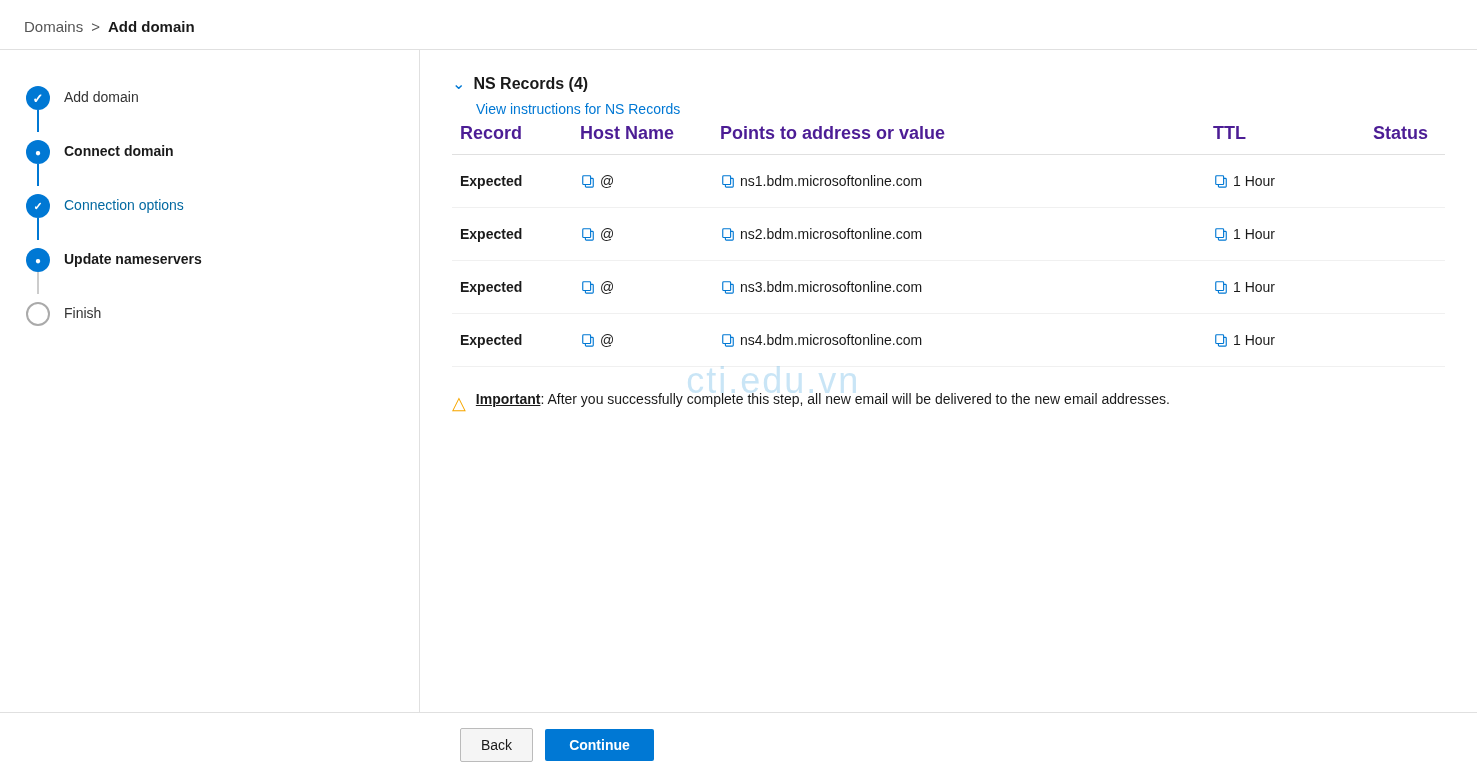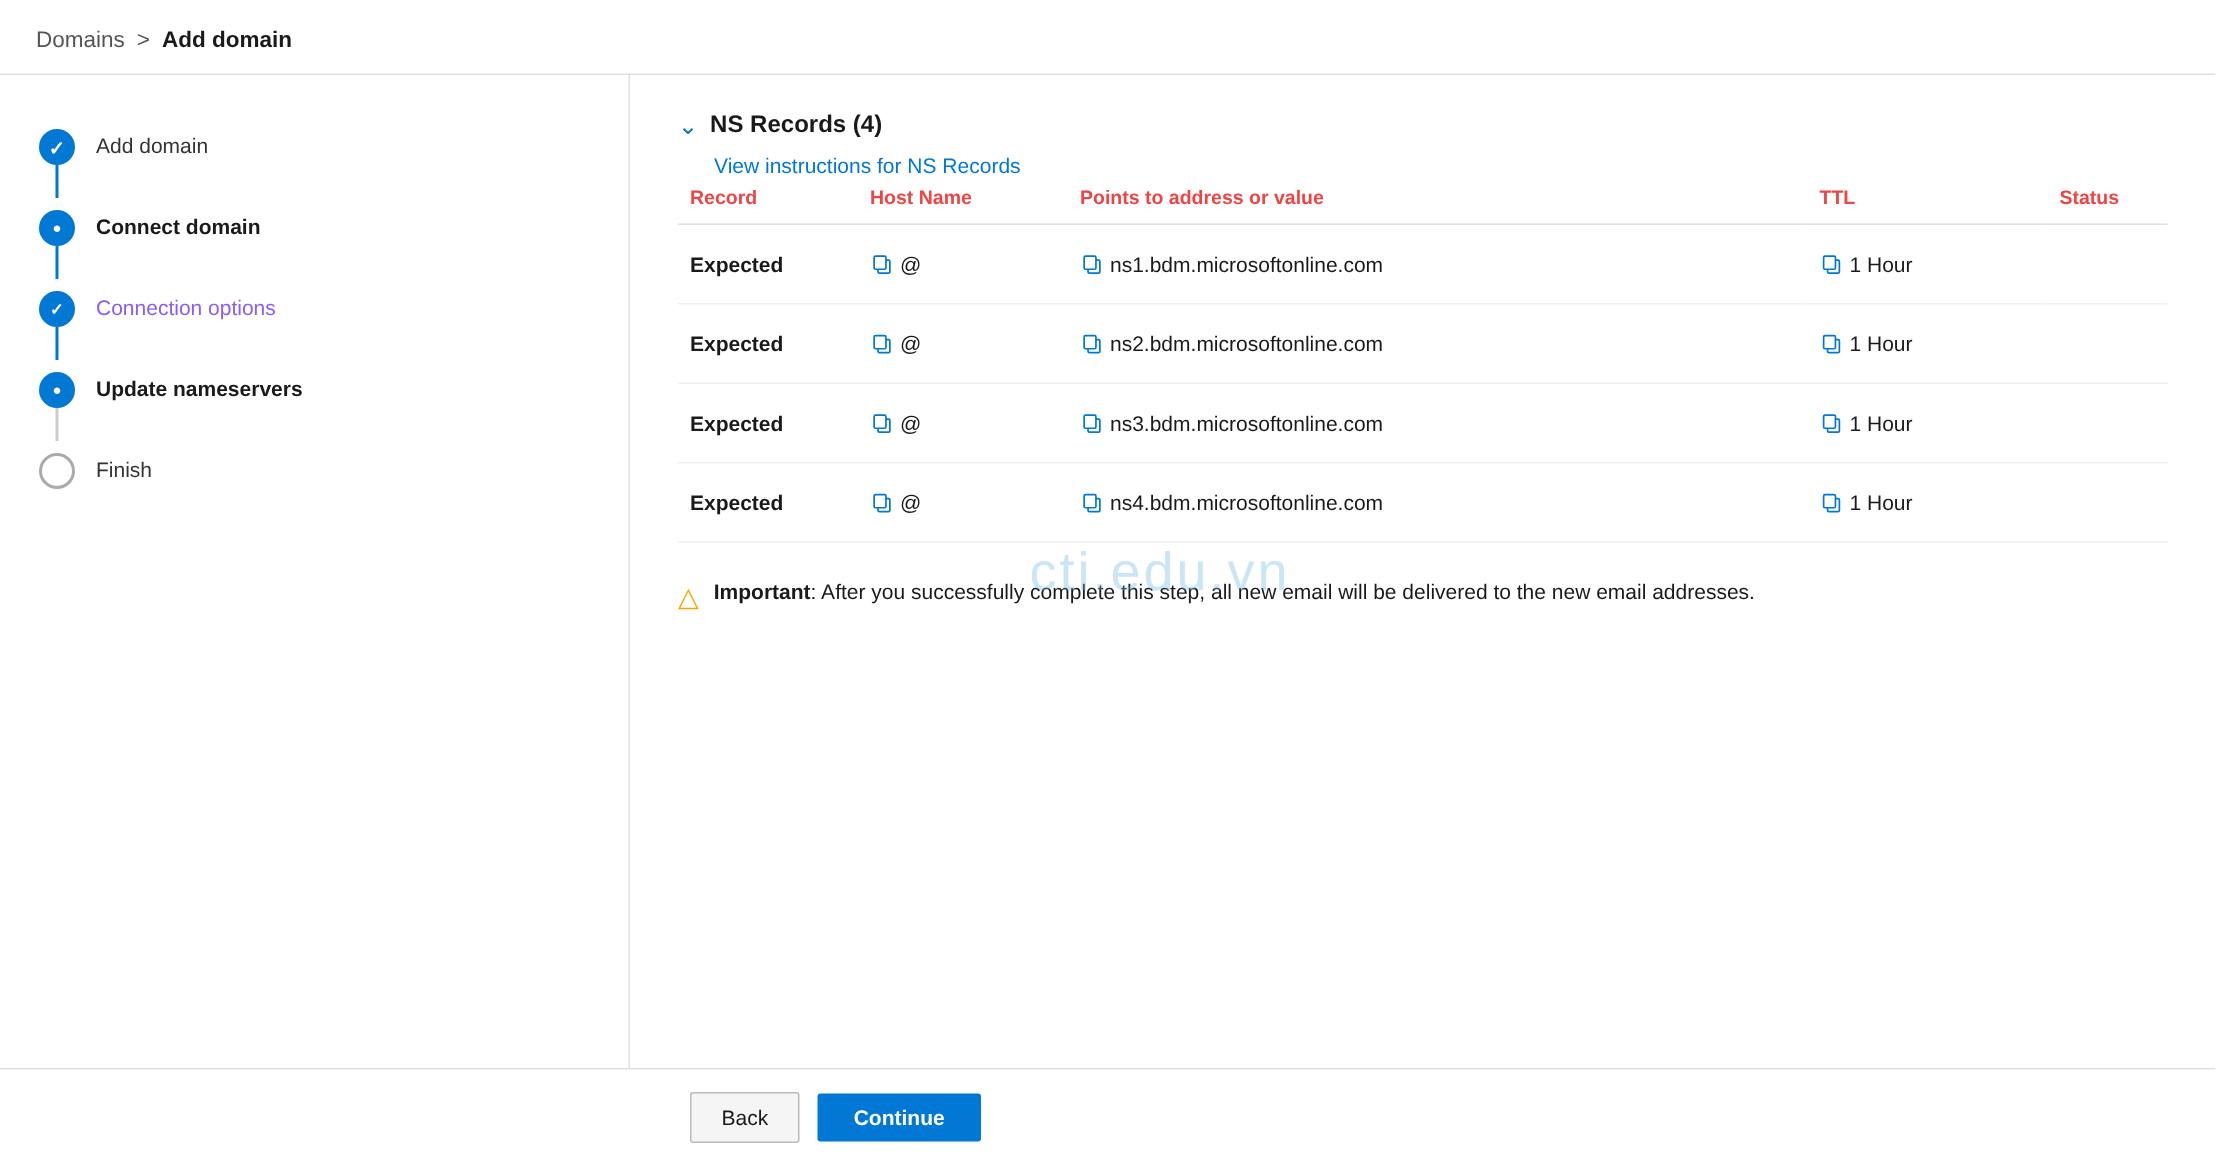--- a/index.html
+++ b/index.html
@@ -51,21 +51,21 @@
     }
     .step-connector.inactive { background: #ccc; }
 
     .step-label {
       padding-top: 2px;
       font-size: 14px;
       color: #333;
       line-height: 1.4;
     }
     .step-label.active-label { font-weight: 700; color: #1a1a1a; }
-    .step-label.check-label { color: #8b5cf6; }
+    .step-label.check-label { color: #0369a1; }
 
     
     .content {
       flex: 1;
       padding: 24px 32px;
       overflow-y: auto;
     }
 
     .section-header {
       display: flex; align-items: center; gap: 8px;
@@ -78,22 +78,22 @@
       color: #0078d4; font-size: 14px; cursor: pointer;
       margin-bottom: 20px; margin-left: 24px;
       text-decoration: none;
       text-align: center;
     }
 
     
     .records-table { width: 100%; border-collapse: collapse; }
     .records-table thead tr { border-bottom: 1px solid #e0e0e0; }
     .records-table th {
-      text-align: left; font-weight: 600; font-size: 13px;
-      color: #ef4444; padding: 6px 8px 10px 8px;
+      text-align: left; font-weight: 600; font-size: 18px;
+      color: #4c1d95; padding: 6px 8px 10px 8px;
     }
     .records-table td {
       padding: 18px 8px; font-size: 14px; vertical-align: middle;
     }
     .records-table tbody tr { border-bottom: 1px solid #f0f0f0; }
 
     .copy-icon {
       display: inline-flex; align-items: center; justify-content: center;
       width: 16px; height: 16px; margin-right: 4px; cursor: pointer;
       color: #0078d4; vertical-align: middle;
@@ -101,21 +101,21 @@
     .copy-icon svg { width: 14px; height: 14px; }
 
     .record-value { display: flex; align-items: center; }
     .record-value .copy-icon { flex-shrink: 0; }
 
     .important-banner {
       display: flex; align-items: flex-start; gap: 10px;
       margin-top: 24px; font-size: 14px;
     }
     .warning-icon { color: #f7a700; font-size: 18px; flex-shrink: 0; margin-top: 1px; }
-    .important-text b { font-weight: 700; }
+    .important-text b { font-weight: 700; text-decoration: underline; }
 
     
     .watermark {
       position: absolute;
       top: 50%; left: 50%;
       transform: translate(-30%, -50%);
       font-size: 36px; font-weight: 300;
       color: rgba(100, 180, 230, 0.35);
       pointer-events: none;
       white-space: nowrap;

